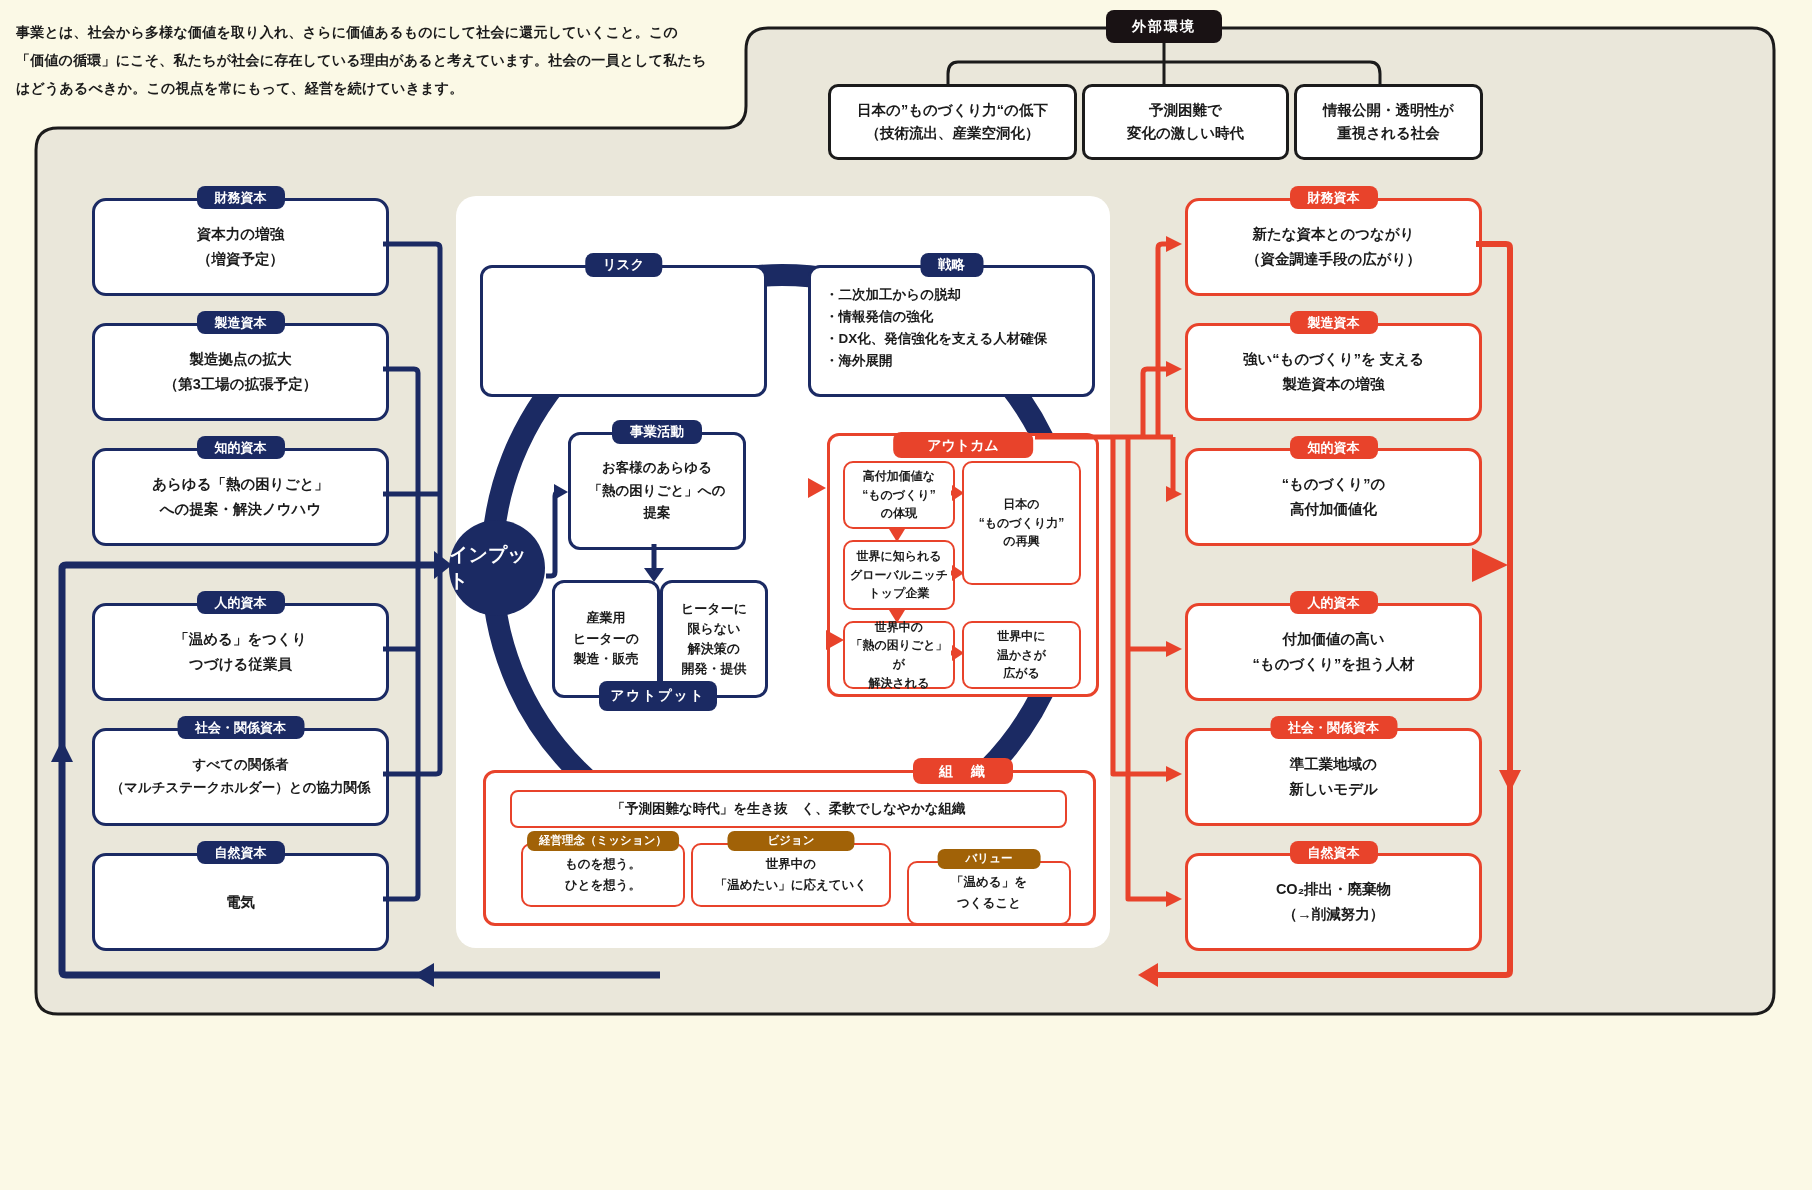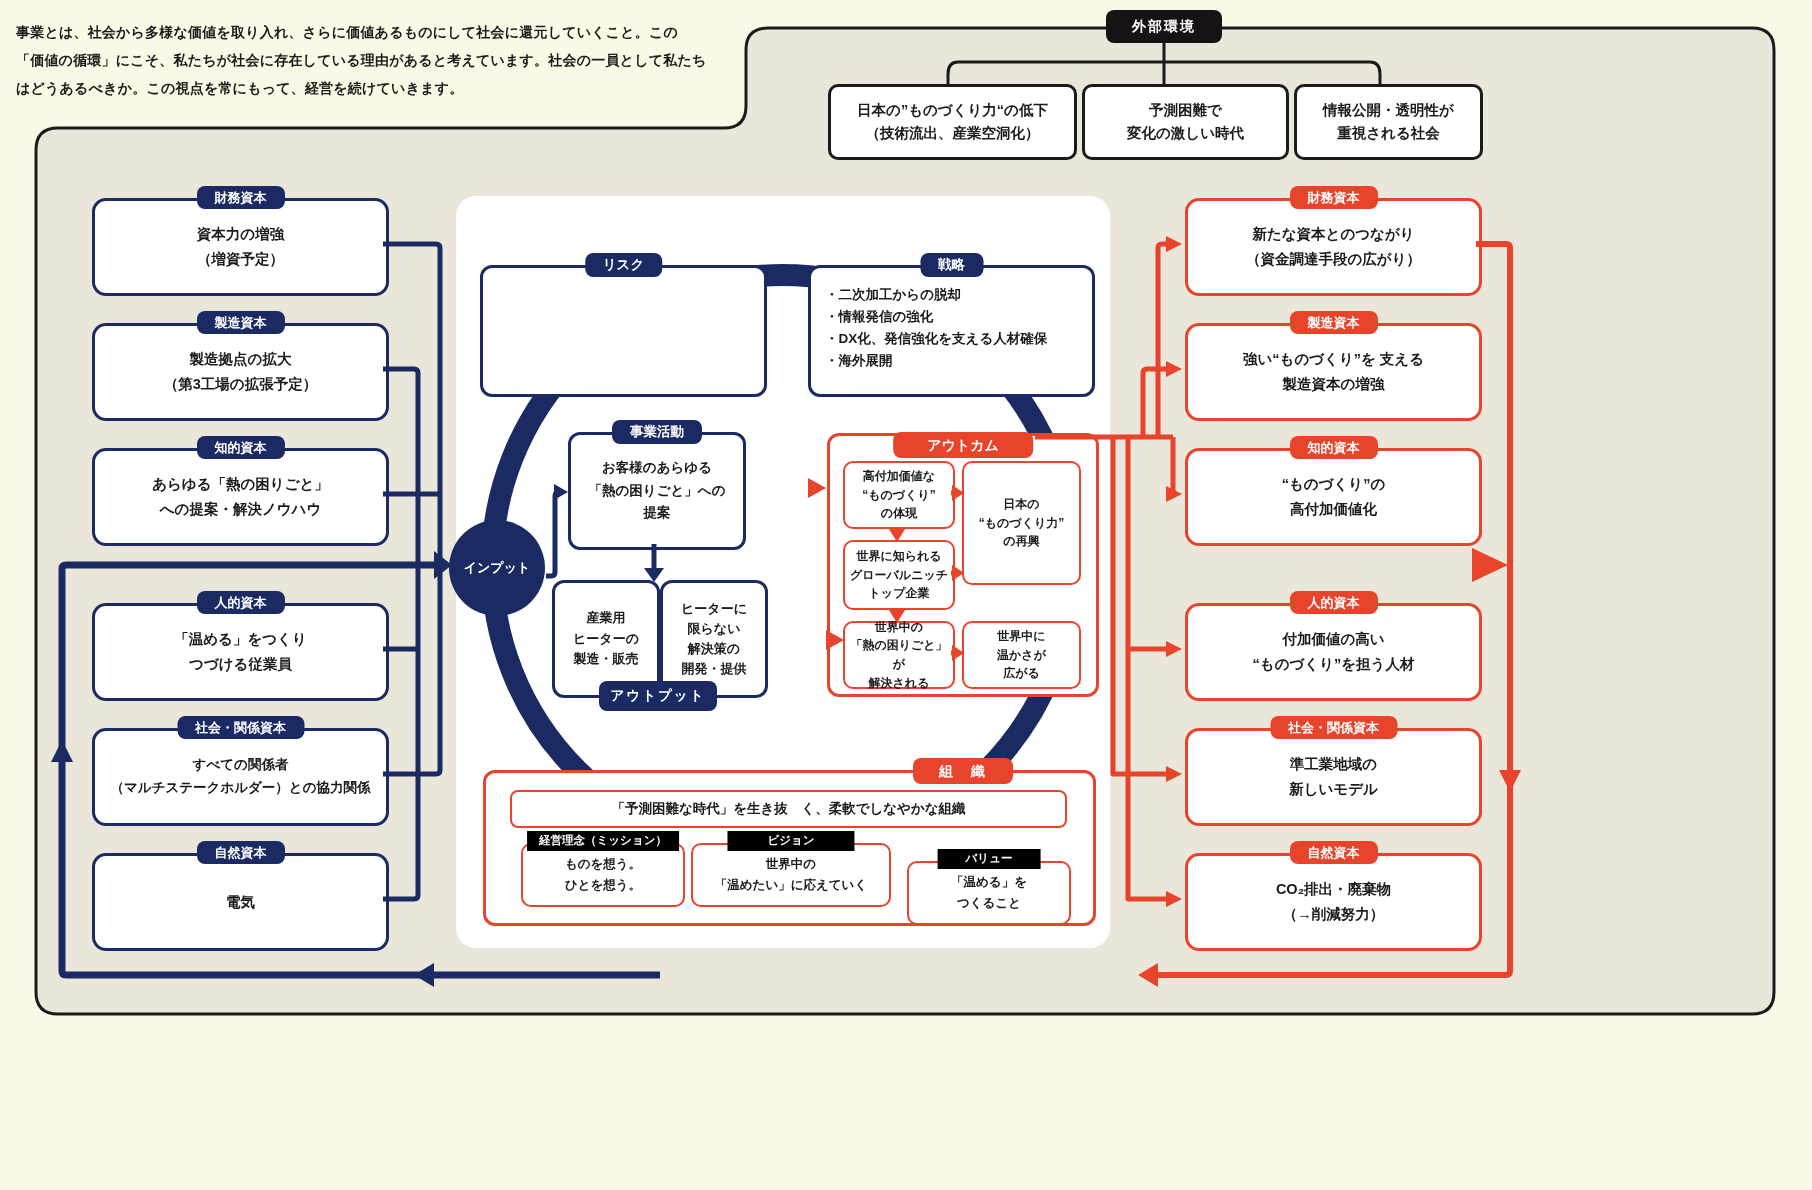--- a/index.html
+++ b/index.html
@@ -21,23 +21,23 @@
         font-size:13px;font-weight:700;border-radius:8px;padding:5px 18px;white-space:nowrap;line-height:1;}
   .pill.red{background:#E8432B;}
   .cbox{background:#fff;border:3px solid #1B2A63;border-radius:12px;font-weight:700;}
   .cbox.red{border:3px solid #E8432B;}
   .center{display:flex;align-items:center;justify-content:center;text-align:center;}
   .bullets{display:flex;flex-direction:column;justify-content:center;padding:14px 0 6px 14px;font-size:13.5px;line-height:1.75;}
   .subbox{position:absolute;background:#fff;border:2.5px solid #E8432B;border-radius:10px;font-size:12px;
           font-weight:700;line-height:1.55;display:flex;align-items:center;justify-content:center;text-align:center;}
   .mvvbox{position:absolute;background:#fff;border:2.5px solid #E8432B;border-radius:10px;font-size:12.5px;
           font-weight:700;line-height:1.65;display:flex;align-items:center;justify-content:center;text-align:center;}
-  .mvvpill{position:absolute;top:-14px;left:50%;transform:translateX(-50%);background:#000000;color:#fff;
-        font-size:11.5px;font-weight:700;border-radius:0;padding:4px 12px;white-space:nowrap;line-height:1;}
-  .inputcircle{background:#1B2A63;color:#fff;border-radius:50%;font-size:13px;font-weight:700;
+  .mvvpill{position:absolute;top:-14px;left:50%;transform:translateX(-50%);background:#a16207;color:#fff;
+        font-size:11.5px;font-weight:700;border-radius:7px;padding:4px 12px;white-space:nowrap;line-height:1;}
+  .inputcircle{background:#1B2A63;color:#fff;border-radius:50%;font-size:19px;font-weight:700;
         display:flex;align-items:center;justify-content:center;}
 </style>
 </head>
 <body>
 
 <div class="stage">
 
   <svg class="layer z0" width="1812" height="1190">
     <path d="M58,128 H724 Q746,128 746,106 V50 Q746,28 768,28 H1752 Q1774,28 1774,50 V992 Q1774,1014 1752,1014 H58 Q36,1014 36,992 V150 Q36,128 58,128 Z" fill="#EAE7DA" stroke="#1B1B1B" stroke-width="3"></path>
     <path d="M1164,43 V84 M948,84 V74 Q948,62 958,62 H1370 Q1380,62 1380,74 V84" fill="none" stroke="#1B1B1B" stroke-width="3"></path>

